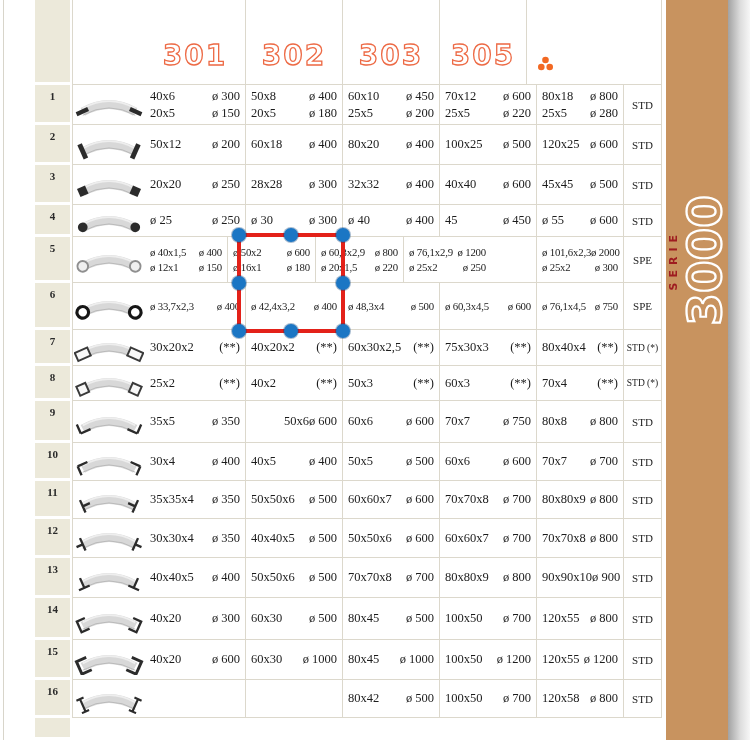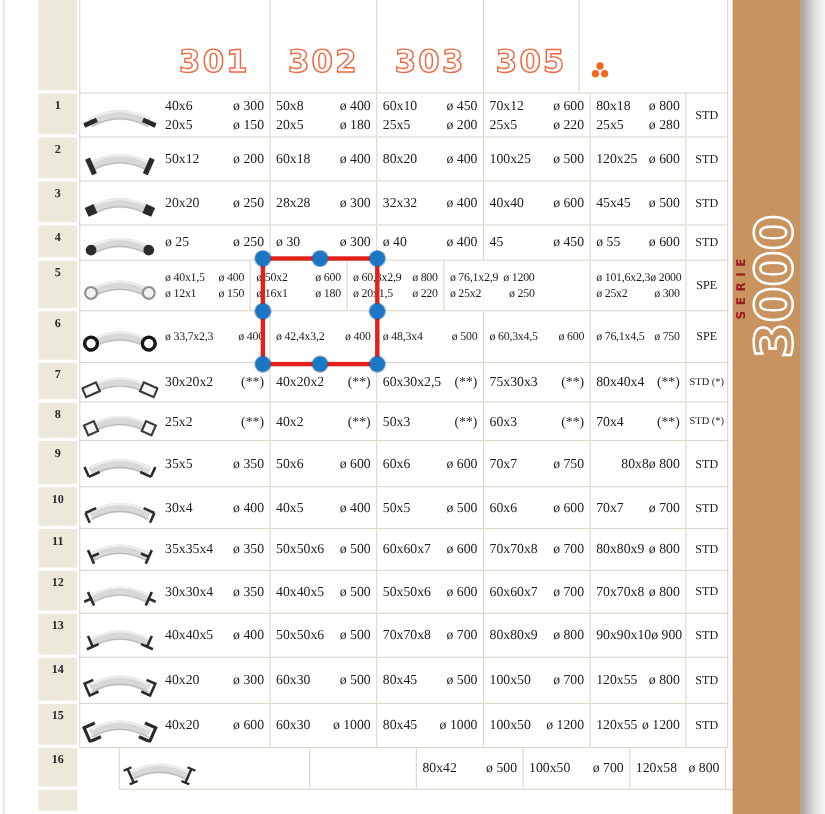--- a/index.html
+++ b/index.html
@@ -566,39 +566,39 @@
                 </g>
               </svg>
             </div>
             <div class="valbox">
               <div class="ln">
                 <span class="sz">35x5</span>
                 <span class="di">ø 350</span>
               </div>
             </div>
           </div>
-          <div class="cell" style="width: 97px;">
+          <div class="cell" style="width: 97px; align-items: flex-end;">
             <div class="ln">
               <span class="sz">50x6</span>
               <span class="di">ø 600</span>
             </div>
           </div>
           <div class="cell" style="width: 97px;">
             <div class="ln">
               <span class="sz">60x6</span>
               <span class="di">ø 600</span>
             </div>
           </div>
           <div class="cell" style="width: 97px;">
             <div class="ln">
               <span class="sz">70x7</span>
               <span class="di">ø 750</span>
             </div>
           </div>
-          <div class="cell" style="width: 87px; align-items: flex-end;">
+          <div class="cell" style="width: 87px;">
             <div class="ln">
               <span class="sz">80x8</span>
               <span class="di">ø 800</span>
             </div>
           </div>
           <div class="stdcell">STD</div>
         </div>
       </div>
       <div class="row" style="height: 38px;">
         <div class="numcell" style="height: 35px;">10</div>
@@ -899,21 +899,21 @@
           </div>
           <div class="cell" style="width: 87px;">
             <div class="ln">
               <span class="sz">120x55</span>
               <span class="di">ø 1200</span>
             </div>
           </div>
           <div class="stdcell">STD</div>
         </div>
       </div>
-      <div class="row" style="height: 38px; gap: 36px;">
+      <div class="row" style="height: 38px;">
         <div class="numcell" style="height: 35px;">16</div>
         <div class="tpart" style="height: 38px;">
           <div class="cell first" style="width: 172px;">
             <div class="iconbox">
               <svg width="70" height="30" viewBox="0 0 72 30">
                 <path d="M9,22 Q36,7 63,22" fill="none" stroke="#d8d8d8" stroke-width="9"></path>
                 <path d="M9,18.5 Q36,3.5 63,18.5" fill="none" stroke="#eeeeee" stroke-width="2"></path>
                 <path d="M9,25.5 Q36,10.5 63,25.5" fill="none" stroke="#b9b9b9" stroke-width="1"></path>
                 <g transform="translate(9,21.5) rotate(-24)">
                   <path d="M-4,-7 L4,-7 M0,-7 L0,7 M-4,7 L4,7" fill="none" stroke="#2b2b2b" stroke-width="2.2"></path>

